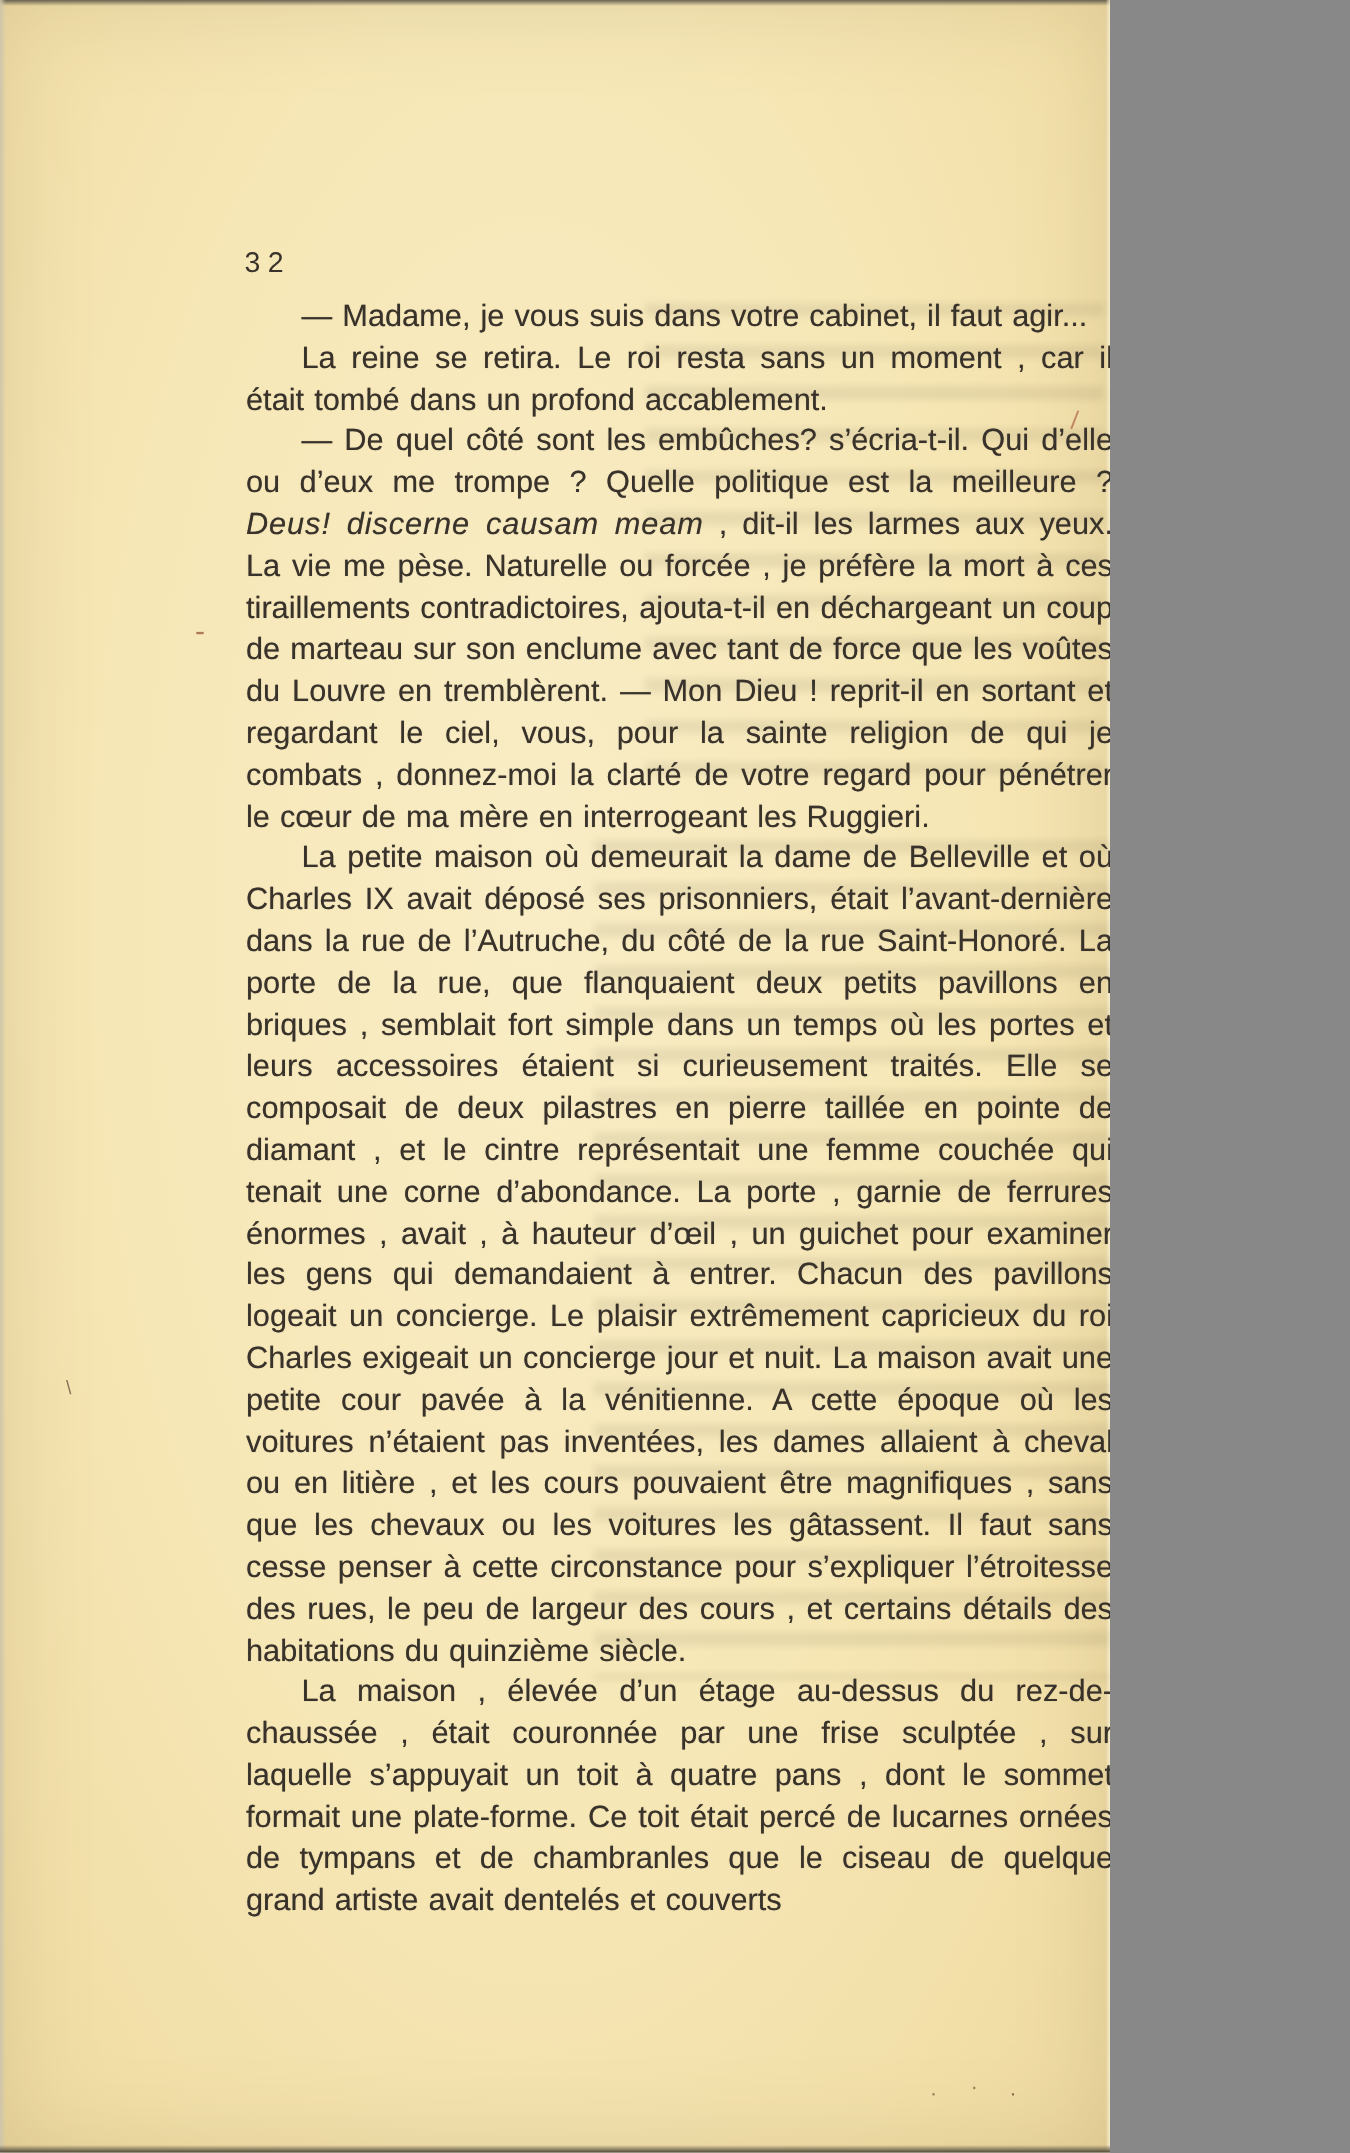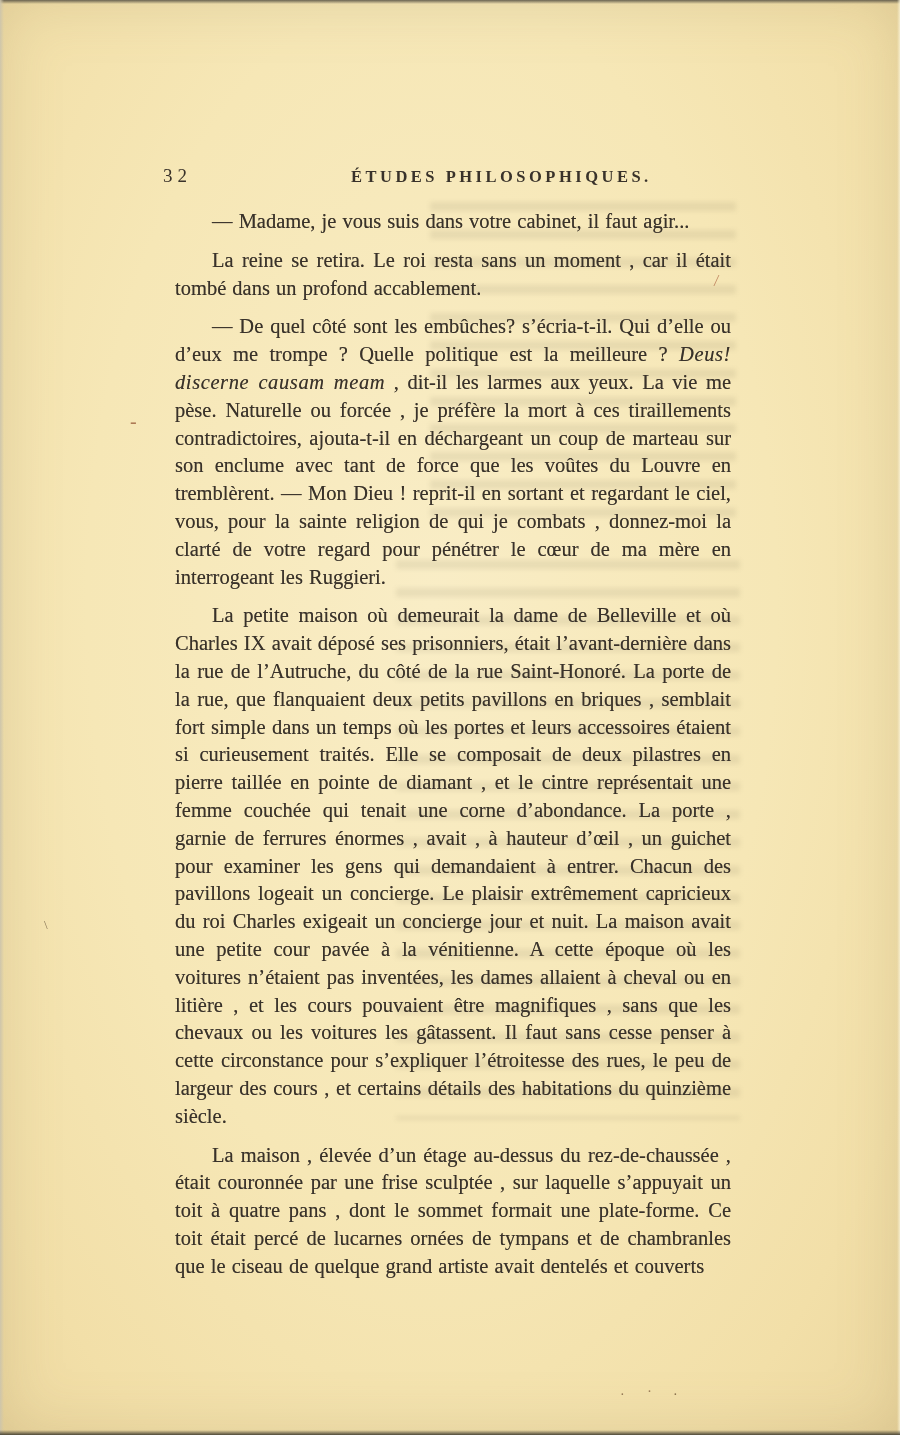--- a/index.html
+++ b/index.html
@@ -2,26 +2,26 @@
 <html><head>
 <meta charset="utf-8">
 <style>
   html, body {
     margin: 0;
     padding: 0;
     background: #888;
   }
   .scan {
     position: relative;
-    width: 900px;
+    width: 740px;
     height: 1435px;
     overflow: hidden;
     background:
       radial-gradient(ellipse at 48% 42%, #f9edc6 0%, #f6e7b6 52%, #f2dfa8 82%, #ecd79f 100%);
-    font-family: Liberation Serif, serif;
+    font-family: Liberation Sans, sans-serif;
     color: #39322a;
     box-shadow: inset 0 0 60px rgba(160, 140, 90, 0.25);
   }
   
   .edge-top {
     position: absolute; top: 0; left: 0; right: 0; height: 4px;
     background: linear-gradient(to bottom, rgba(84,79,66,0.85), rgba(84,79,66,0));
   }
   .edge-bottom {
     position: absolute; bottom: 0; left: 0; right: 0; height: 5px;
@@ -44,21 +44,21 @@
   .running-title {
     position: absolute; left: 351px; top: 4px;
     font-size: 16.5px; font-weight: 700; letter-spacing: 3.5px;
     white-space: nowrap;
   }
   
   .text-block {
     position: absolute; left: 164px; top: 197px; width: 578px;
   }
   .text-block p.para {
-    margin: 11px;
+    margin: 0;
     text-indent: 37px;
     text-align: justify;
     font-size: 20.5px;
     line-height: 27.8px;
     word-spacing: 1px;
     text-shadow: 0 0 0.5px rgba(57, 50, 42, 0.55);
   }
   .text-block p.para em {
     font-style: italic;
     letter-spacing: 0.6px;
@@ -93,21 +93,20 @@
   <div class="edge-top"></div>
   <div class="edge-left"></div>
   <div class="edge-right"></div>
   <div class="edge-bottom"></div>
 
   <div class="ghost" id="ghost1"></div>
   <div class="ghost" id="ghost2"></div>
 
   <header class="running-head">
     <span class="page-number">32</span>
-    <span class="running-title">ÉTUDES PHILOSOPHIQUES.</span>
   </header>
 
   <main class="text-block">
       <p class="para"><span>— Madame, je vous suis dans votre cabinet, il faut agir...</span></p>
       <p class="para"><span>La reine se retira. Le roi resta sans un moment , car il était tombé dans un profond accablement.</span></p>
       <p class="para"><span>— De quel côté sont les embûches? s’écria-t-il. Qui d’elle ou d’eux me trompe ? Quelle politique est la meilleure ? </span><em>Deus! discerne causam meam</em><span> , dit-il les larmes aux yeux. La vie me pèse. Naturelle ou forcée , je préfère la mort à ces tiraillements contradictoires, ajouta-t-il en déchargeant un coup de marteau sur son enclume avec tant de force que les voûtes du Louvre en tremblèrent. — Mon Dieu ! reprit-il en sortant et regardant le ciel, vous, pour la sainte religion de qui je combats , donnez-moi la clarté de votre regard pour pénétrer le cœur de ma mère en interrogeant les Ruggieri.</span></p>
       <p class="para"><span>La petite maison où demeurait la dame de Belleville et où Charles IX avait déposé ses prisonniers, était l’avant-dernière dans la rue de l’Autruche, du côté de la rue Saint-Honoré. La porte de la rue, que flanquaient deux petits pavillons en briques , semblait fort simple dans un temps où les portes et leurs accessoires étaient si curieusement traités. Elle se composait de deux pilastres en pierre taillée en pointe de diamant , et le cintre représentait une femme couchée qui tenait une corne d’abondance. La porte , garnie de ferrures énormes , avait , à hauteur d’œil , un guichet pour examiner les gens qui demandaient à entrer. Chacun des pavillons logeait un concierge. Le plaisir extrêmement capricieux du roi Charles exigeait un concierge jour et nuit. La maison avait une petite cour pavée à la vénitienne. A cette époque où les voitures n’étaient pas inventées, les dames allaient à cheval ou en litière , et les cours pouvaient être magnifiques , sans que les chevaux ou les voitures les gâtassent. Il faut sans cesse penser à cette circonstance pour s’expliquer l’étroitesse des rues, le peu de largeur des cours , et certains détails des habitations du quinzième siècle.</span></p>
       <p class="para"><span>La maison , élevée d’un étage au-dessus du rez-de-chaussée , était couronnée par une frise sculptée , sur laquelle s’appuyait un toit à quatre pans , dont le sommet formait une plate-forme. Ce toit était percé de lucarnes ornées de tympans et de chambranles que le ciseau de quelque grand artiste avait dentelés et couverts</span></p>
     </main>
 

